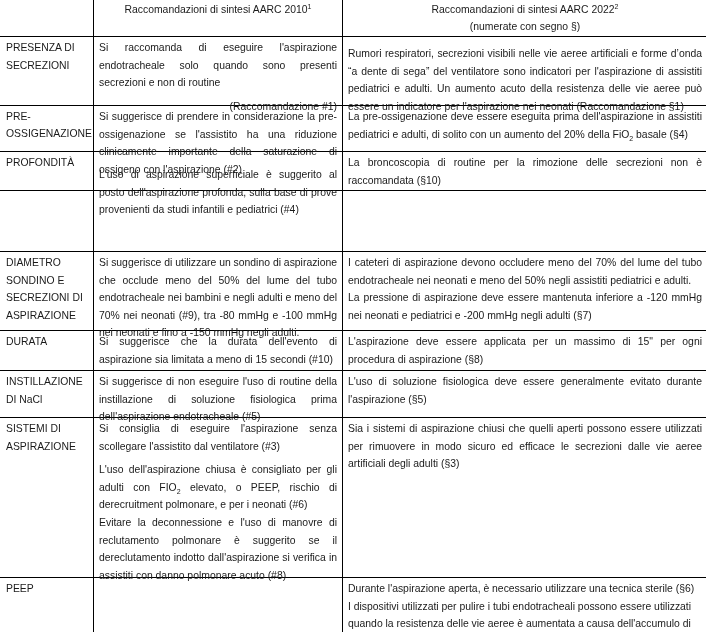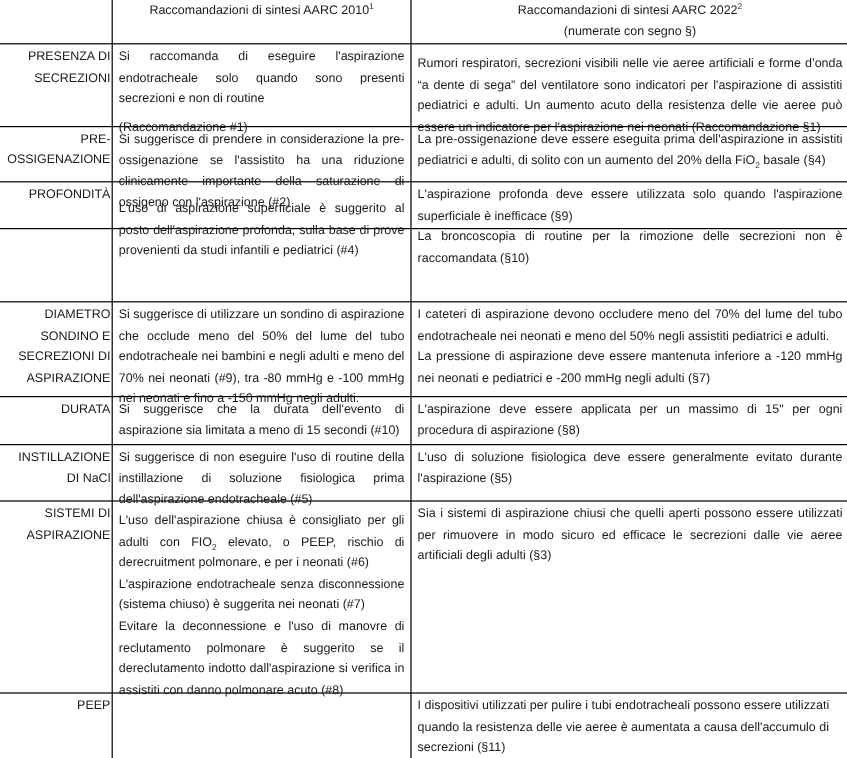--- a/index.html
+++ b/index.html
@@ -1,21 +1,21 @@
 <!DOCTYPE html>
 <html><head>
 <meta charset="utf-8">
 <style>
   html, body { margin:0; padding:0; background:#ffffff; }
   body { width:706px; height:632px; overflow:hidden; position:relative;
          font-family:"Liberation Sans", sans-serif; font-size:10.4px; color:#1a1a1a; line-height:17.6px; }
   .hline { position:absolute; left:0; width:706px; height:1px; background:#000; }
   .vline { position:absolute; top:0; width:1px; height:632px; background:#000; }
   .cell { position:absolute; box-sizing:border-box; }
-  .c0 { left:6px; width:86px;text-align:right; }
+  .c0 { left:6px; width:86px; }
   .c1 { left:99px; width:238px; text-align:justify; }
   .c2 { left:348px; width:354px; text-align:justify; }
   .hdr { text-align:center; line-height:17px; }
   .p { margin:0; }
   .gap { margin-top:6px; }
   sup, sub { font-size:7px; line-height:0; }
 </style>
 </head>
 <body>
 
@@ -35,40 +35,39 @@
   <div><span>Raccomandazioni di sintesi AARC 2010</span><sup>1</sup></div>
 </div>
 <div class="cell c2 hdr" style="top:1px">
   <div><span>Raccomandazioni di sintesi AARC 2022</span><sup>2</sup></div>
   <div>(numerate con segno §)</div>
 </div>
 
 <div class="cell c0" style="top:39px">PRESENZA DI SECREZIONI</div>
 <div class="cell c1" style="top:39px">
   <p class="p">Si raccomanda di eseguire l'aspirazione endotracheale solo quando sono presenti secrezioni e non di routine</p>
-  <p class="p gap" style="text-align:left">(Raccomandazione #1)</p>
+  <p class="p gap" style="text-align:right">(Raccomandazione #1)</p>
 </div>
 <div class="cell c2" style="top:45px">
   <p class="p">Rumori respiratori, secrezioni visibili nelle vie aeree artificiali e forme d’onda “a dente di sega” del ventilatore sono indicatori per l'aspirazione di assistiti pediatrici e adulti. Un aumento acuto della resistenza delle vie aeree può essere un indicatore per l'aspirazione nei neonati (Raccomandazione §1)</p>
 </div>
 
 <div class="cell c0" style="top:108px; line-height:17px">PRE-OSSIGENAZIONE</div>
 <div class="cell c1" style="top:108px">
   <p class="p">Si suggerisce di prendere in considerazione la pre-ossigenazione se l'assistito ha una riduzione clinicamente importante della saturazione di ossigeno con l'aspirazione (#2)</p>
 </div>
 <div class="cell c2" style="top:108px">
   <p class="p"><span>La pre-ossigenazione deve essere eseguita prima dell'aspirazione in assistiti pediatrici e adulti, di solito con un aumento del 20% della FiO</span><sub>2</sub><span> basale (§4)</span></p>
 </div>
 
 <div class="cell c0" style="top:154px">PROFONDITÀ</div>
 <div class="cell c1" style="top:166px">
   <p class="p">L'uso di aspirazione superficiale è suggerito al posto dell'aspirazione profonda, sulla base di prove provenienti da studi infantili e pediatrici (#4)</p>
 </div>
 <div class="cell c2" style="top:154px">
-  <p class="p">L'aspirazione profonda deve essere utilizzata solo quando l'aspirazione superficiale è inefficace (§9)</p>
   <p class="p">La broncoscopia di routine per la rimozione delle secrezioni non è raccomandata (§10)</p>
 </div>
 
 <div class="cell c0" style="top:254px; line-height:17.6px">DIAMETRO SONDINO E SECREZIONI DI ASPIRAZIONE</div>
 <div class="cell c1" style="top:254px">
   <p class="p">Si suggerisce di utilizzare un sondino di aspirazione che occlude meno del 50% del lume del tubo endotracheale nei bambini e negli adulti e meno del 70% nei neonati (#9), tra -80 mmHg e -100 mmHg nei neonati e fino a -150 mmHg negli adulti.</p>
 </div>
 <div class="cell c2" style="top:254px">
   <p class="p">I cateteri di aspirazione devono occludere meno del 70% del lume del tubo endotracheale nei neonati e meno del 50% negli assistiti pediatrici e adulti.</p>
   <p class="p">La pressione di aspirazione deve essere mantenuta inferiore a -120 mmHg nei neonati e pediatrici e -200 mmHg negli adulti (§7)</p>
@@ -85,24 +84,25 @@
 <div class="cell c0" style="top:373px">INSTILLAZIONE DI NaCl</div>
 <div class="cell c1" style="top:373px">
   <p class="p">Si suggerisce di non eseguire l'uso di routine della instillazione di soluzione fisiologica prima dell'aspirazione endotracheale (#5)</p>
 </div>
 <div class="cell c2" style="top:373px">
   <p class="p">L'uso di soluzione fisiologica deve essere generalmente evitato durante l'aspirazione (§5)</p>
 </div>
 
 <div class="cell c0" style="top:420px">SISTEMI DI ASPIRAZIONE</div>
 <div class="cell c1" style="top:420px">
+  <p class="p">Si consiglia di eseguire l'aspirazione senza scollegare l'assistito dal ventilatore (#3)</p>
   <p class="p gap"><span>L'uso dell'aspirazione chiusa è consigliato per gli adulti con FIO</span><sub>2</sub><span> elevato, o PEEP, rischio di derecruitment polmonare, e per i neonati (#6)</span></p>
-  <p class="p">L'aspirazione endotracheale senza disconnessione (sistema chiuso) è suggerita nei neonati (#7)</p>
   <p class="p">Evitare la deconnessione e l'uso di manovre di reclutamento polmonare è suggerito se il dereclutamento indotto dall'aspirazione si verifica in assistiti con danno polmonare acuto (#8)</p>
 </div>
 <div class="cell c2" style="top:420px">
   <p class="p">Sia i sistemi di aspirazione chiusi che quelli aperti possono essere utilizzati per rimuovere in modo sicuro ed efficace le secrezioni dalle vie aeree artificiali degli adulti (§3)</p>
 </div>
 
 <div class="cell c0" style="top:580px">PEEP</div>
 <div class="cell c2" style="top:580px; text-align:left">
+  <p class="p">Durante l'aspirazione aperta, è necessario utilizzare una tecnica sterile (§6)</p>
   <p class="p">I dispositivi utilizzati per pulire i tubi endotracheali possono essere utilizzati quando la resistenza delle vie aeree è aumentata a causa dell'accumulo di secrezioni (§11)</p>
 </div>
 
 </body></html>

